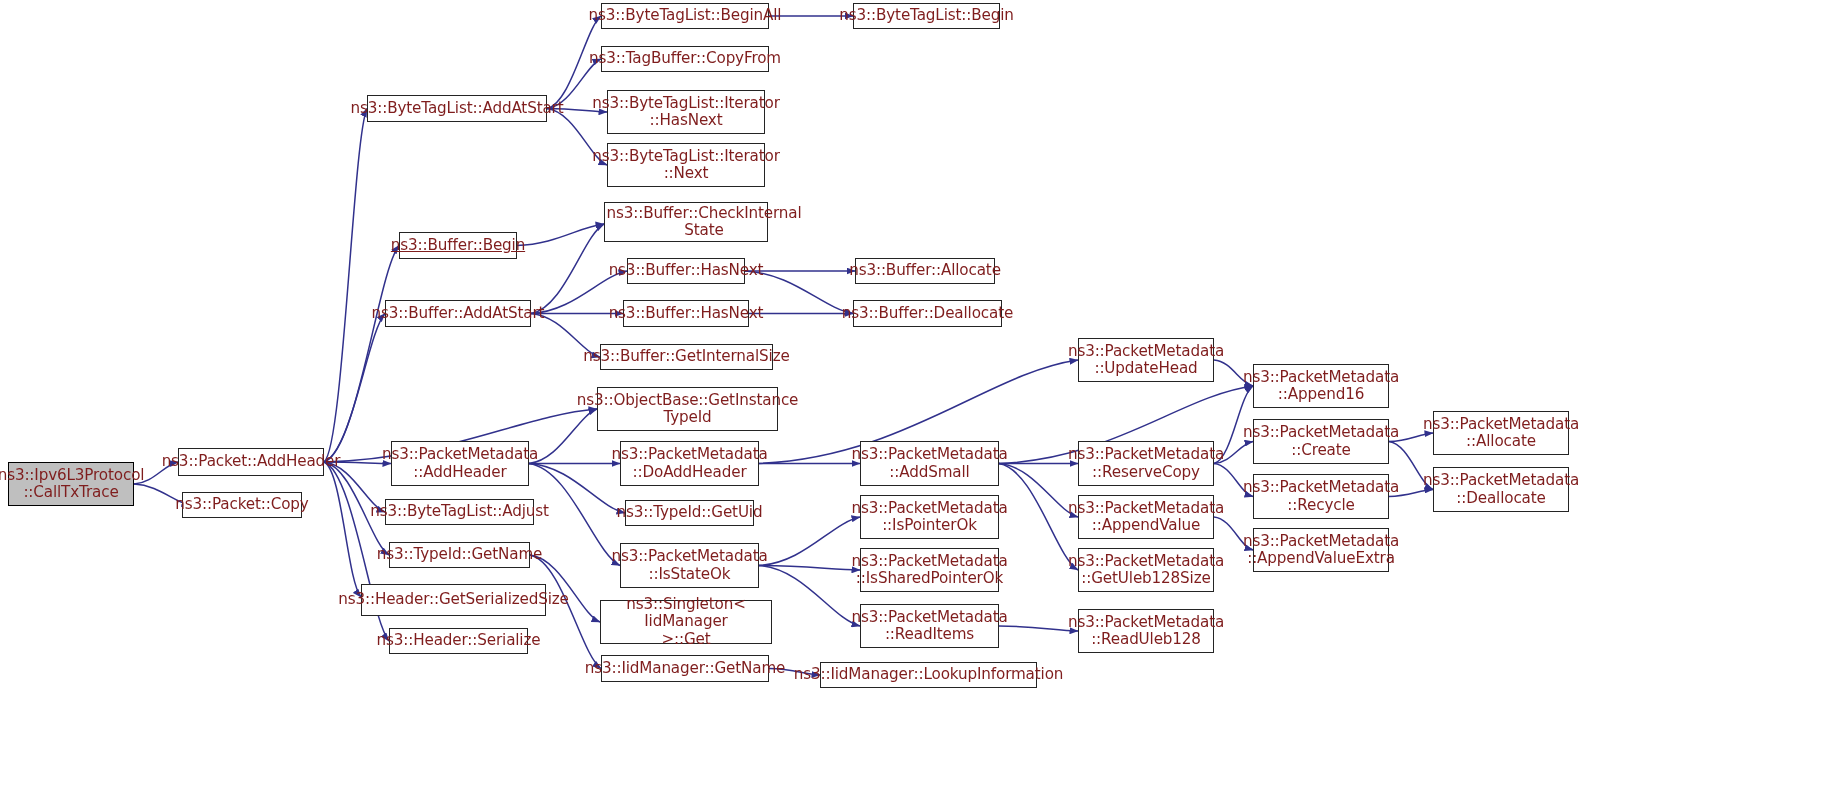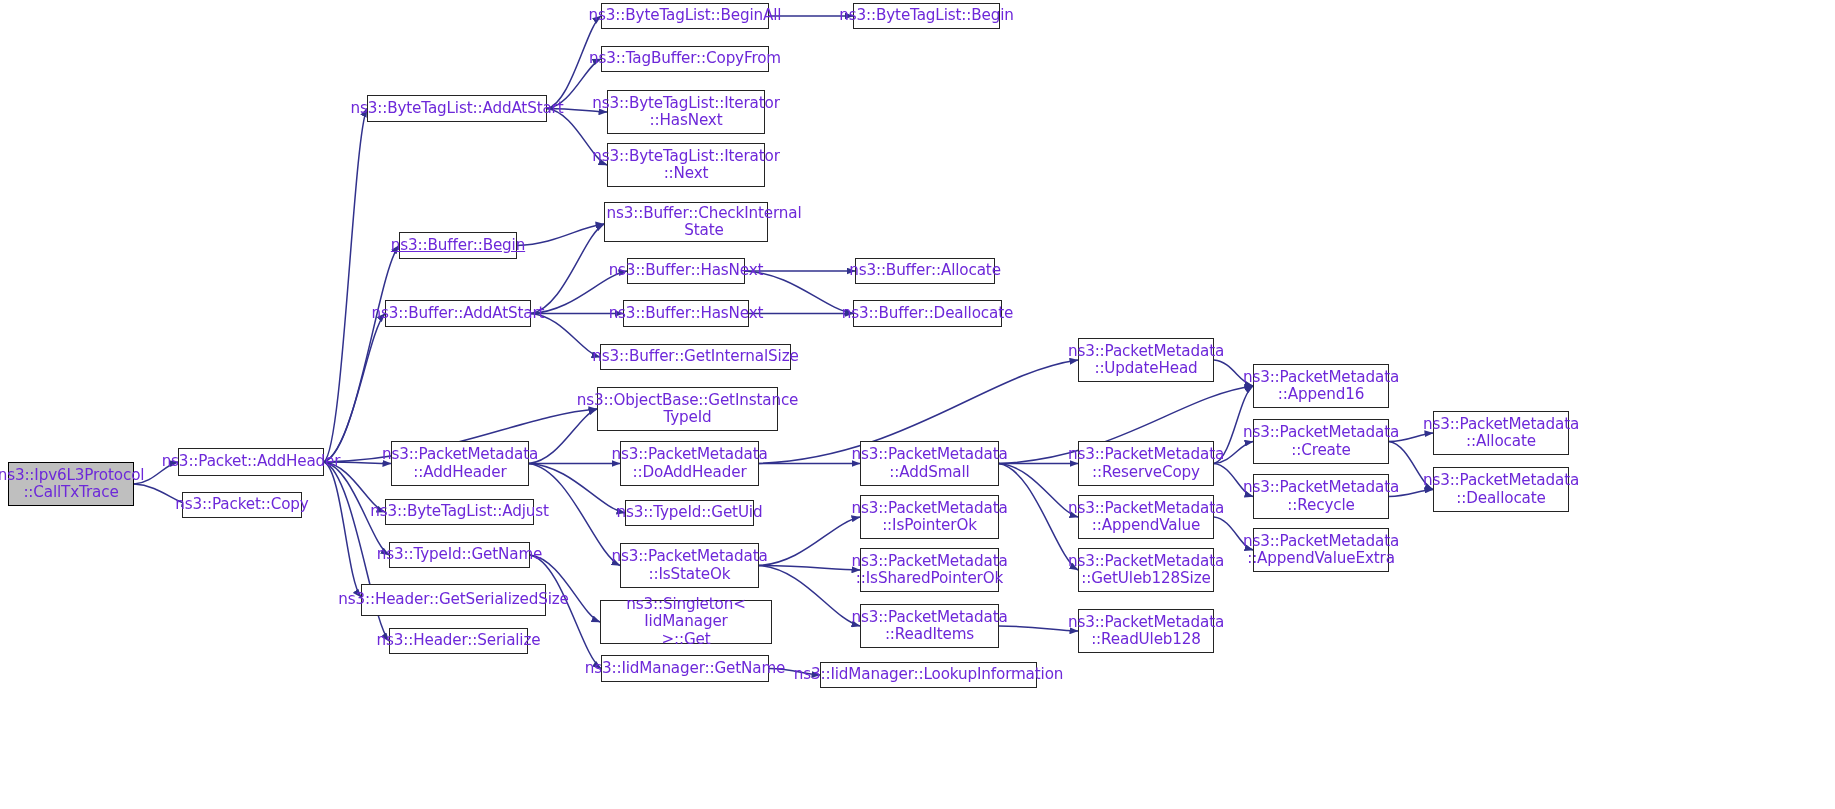--- a/index.html
+++ b/index.html
@@ -25,21 +25,21 @@
   }
   .node {
     position: absolute;
     box-sizing: border-box;
     display: flex;
     align-items: center;
     justify-content: center;
     text-align: center;
     border: 1.3px solid #404040;
     background: #ffffff;
-    color: #6d28d9;
+    color: #7f1d1d;
     font-size: 15.2px;
     line-height: 17.5px;
     letter-spacing: -0.15px;
     white-space: pre-line;
     padding: 0 4px;
     z-index: 3;
   }
   .node.root {
     background: #bfbfbf;
     border-color: #000000;
@@ -128,21 +128,21 @@
       <div class="node thin" style="left: 601px; top: 3px; width: 168px; height: 26px;">ns3::ByteTagList::BeginAll</div>
       <div class="node thin" style="left: 601px; top: 46px; width: 168px; height: 26px;">ns3::TagBuffer::CopyFrom</div>
       <div class="node thin" style="left: 607px; top: 90px; width: 158px; height: 44px;">ns3::ByteTagList::Iterator
 ::HasNext</div>
       <div class="node thin" style="left: 607px; top: 143px; width: 158px; height: 44px;">ns3::ByteTagList::Iterator
 ::Next</div>
       <div class="node thin" style="left: 604px; top: 202px; width: 164px; height: 40px; padding-left: 40px;">ns3::Buffer::CheckInternal
 State</div>
       <div class="node thin" style="left: 627px; top: 258px; width: 118px; height: 26px;">ns3::Buffer::HasNext</div>
       <div class="node thin" style="left: 623px; top: 300px; width: 126px; height: 27px;">ns3::Buffer::HasNext</div>
-      <div class="node thin" style="left: 600px; top: 344px; width: 191px; height: 26px;">ns3::Buffer::GetInternalSize</div>
+      <div class="node thin" style="left: 600px; top: 344px; width: 173px; height: 26px;">ns3::Buffer::GetInternalSize</div>
       <div class="node thin" style="left: 597px; top: 387px; width: 181px; height: 44px;">ns3::ObjectBase::GetInstance
 TypeId</div>
       <div class="node thin" style="left: 620px; top: 441px; width: 139px; height: 45px;">ns3::PacketMetadata
 ::DoAddHeader</div>
       <div class="node thin" style="left: 625px; top: 500px; width: 129px; height: 26px;">ns3::TypeId::GetUid</div>
       <div class="node thin" style="left: 620px; top: 543px; width: 139px; height: 45px;">ns3::PacketMetadata
 ::IsStateOk</div>
       <div class="node thin" style="left: 600px; top: 600px; width: 172px; height: 44px;">ns3::Singleton&lt; IidManager
 &gt;::Get</div>
       <div class="node thin" style="left: 601px; top: 655px; width: 168px; height: 27px;">ns3::IidManager::GetName</div>

